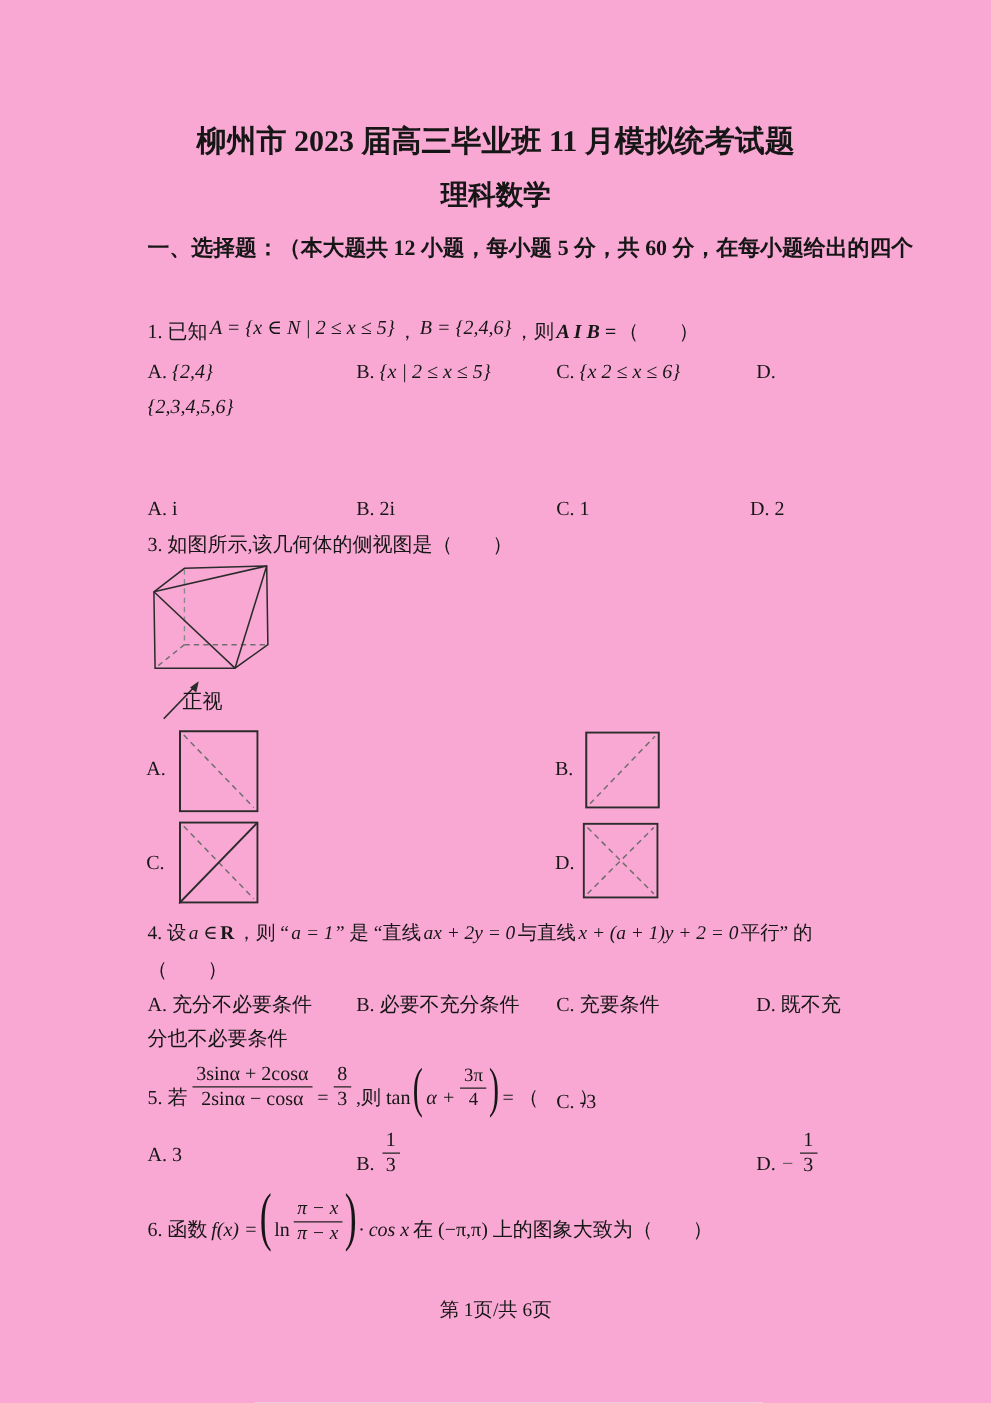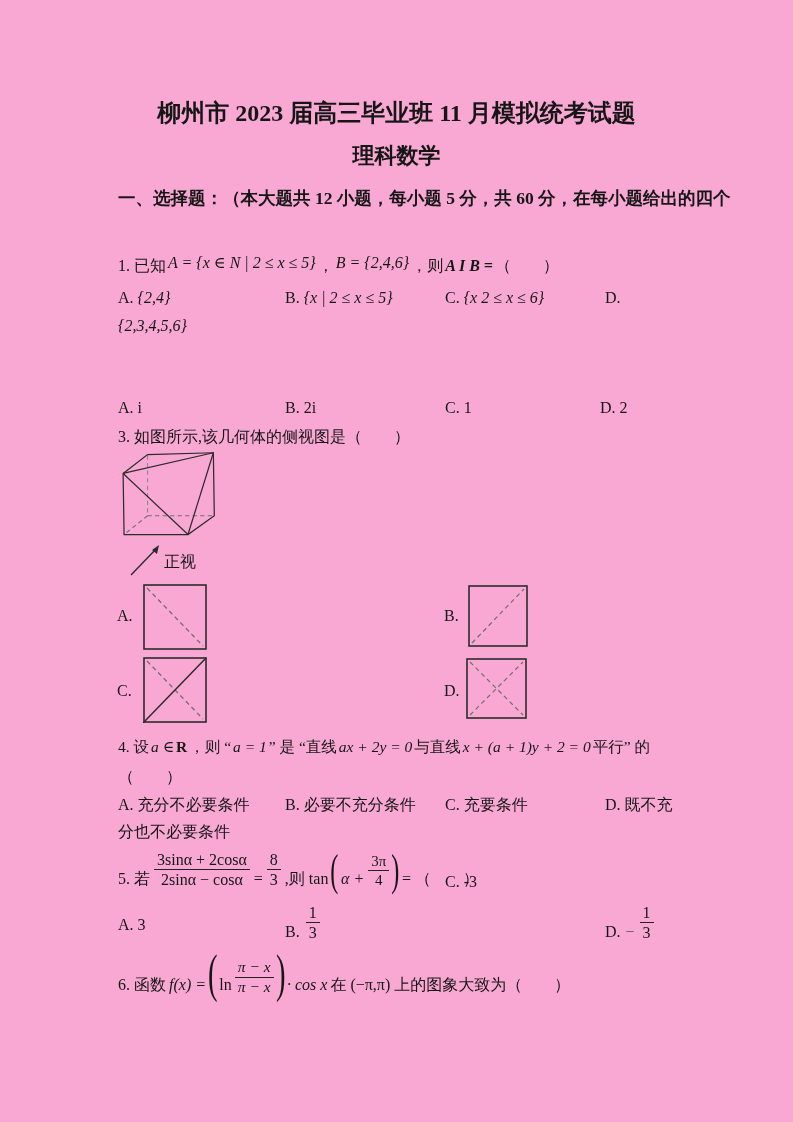--- a/index.html
+++ b/index.html
@@ -75,21 +75,21 @@
     <path class="solid" d="M4,26 L30,6 L100,4 L101,71 L73,91 L5,91 Z"></path>
     <path class="solid" d="M4,26 L100,4"></path>
     <path class="solid" d="M4,26 L73,91"></path>
     <path class="solid" d="M100,4 L73,91"></path>
   </svg>
 
   <svg class="abs" style="left:128px; top:542px;" width="36" height="36" viewBox="0 0 36 36">
     <line x1="3" y1="33" x2="29" y2="6" stroke="#2b2b2b" stroke-width="1.4"></line>
     <polygon points="31,3 24,8 29,12" fill="#2b2b2b"></polygon>
   </svg>
-  <div class="abs t" style="left:164px; top:552px;text-align:center;">正视</div>
+  <div class="abs t" style="left:146px; top:552px;text-align:center;">正视</div>
 
   <div class="abs t" style="left:117px; top:606px;">A.</div>
   <svg class="abs" style="left:143px; top:584px;" width="64" height="66" viewBox="0 0 64 66">
     <rect class="sq" x="1" y="1" width="62" height="64"></rect>
     <line class="dash" x1="4" y1="4" x2="60" y2="62"></line>
   </svg>
 
   <div class="abs t" style="left:444px; top:606px;">B.</div>
   <svg class="abs" style="left:468px; top:585px;" width="60" height="62" viewBox="0 0 60 62">
     <rect class="sq" x="1" y="1" width="58" height="60"></rect>
@@ -176,14 +176,15 @@
     <span>ln</span>
     <span class="frac" style="font-size:15.5px;">
       <span class="num math">π − x</span>
       <span class="den math">π − x</span>
     </span>
     <span class="bigp" style="font-size:52px;">)</span>
     <span class="math">· cos x</span>
     <span>在 (−π,π) 上的图象大致为（　　）</span>
   </div>
 
+  <div class="abs center" style="top:1038px; font-size:15.5px;">第 1页/共 6页</div>
 
 </div>
 
 </body></html>

